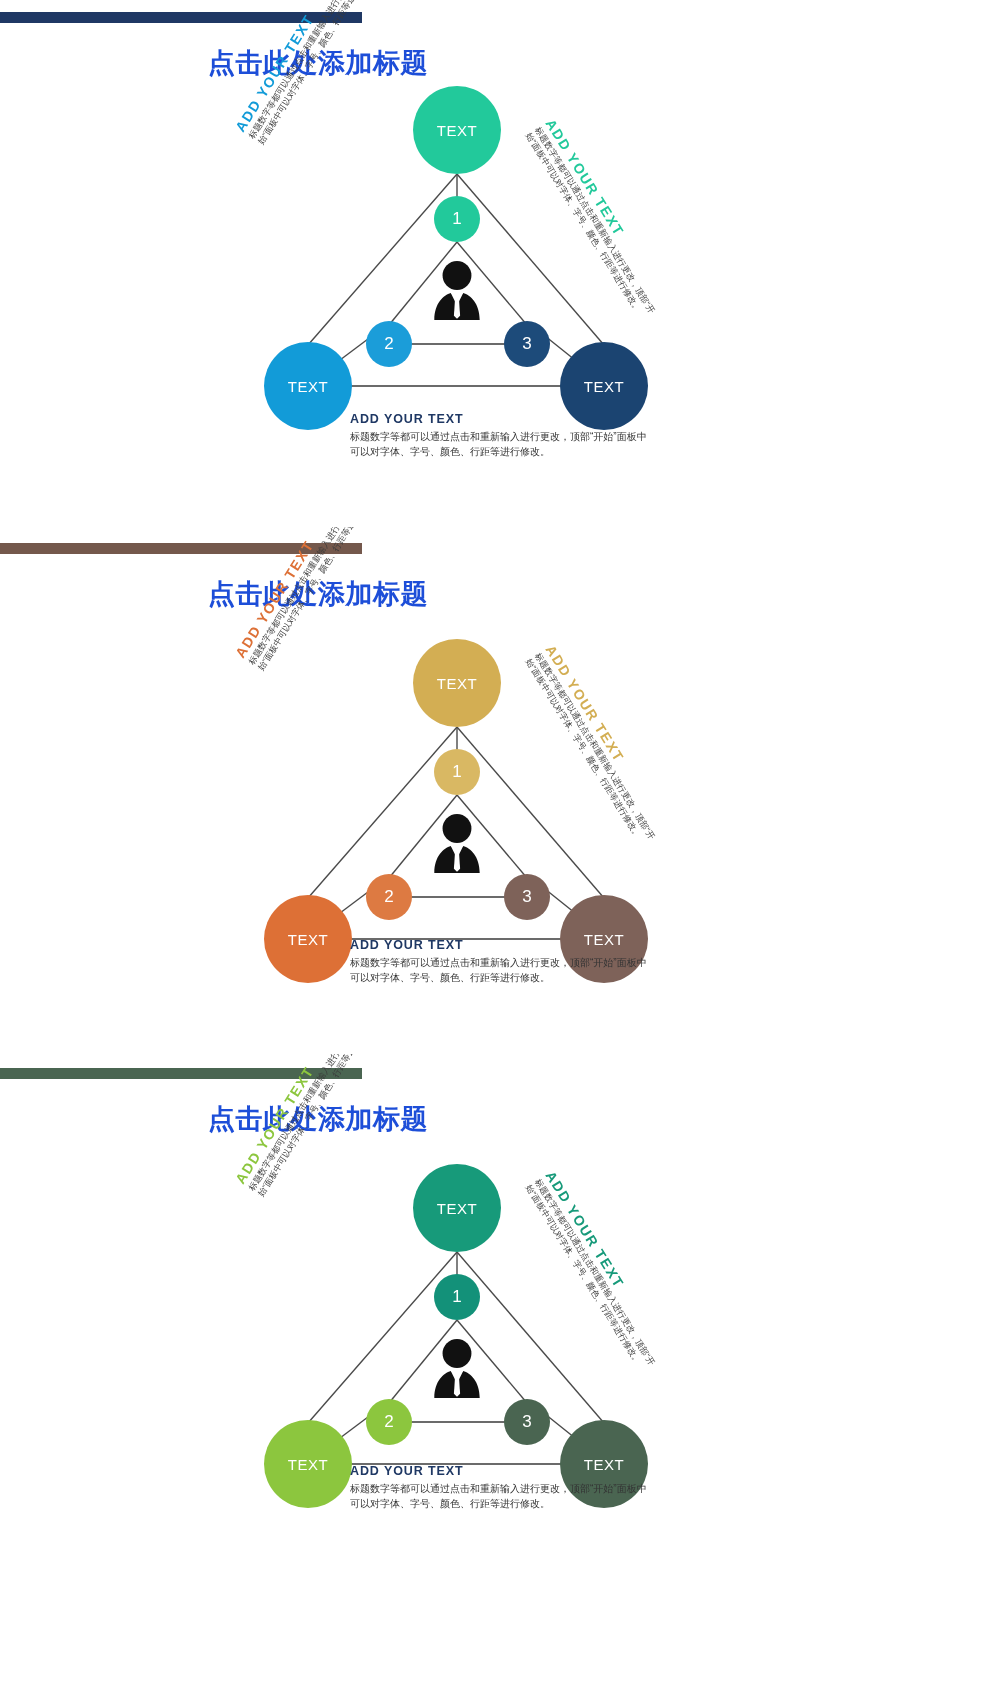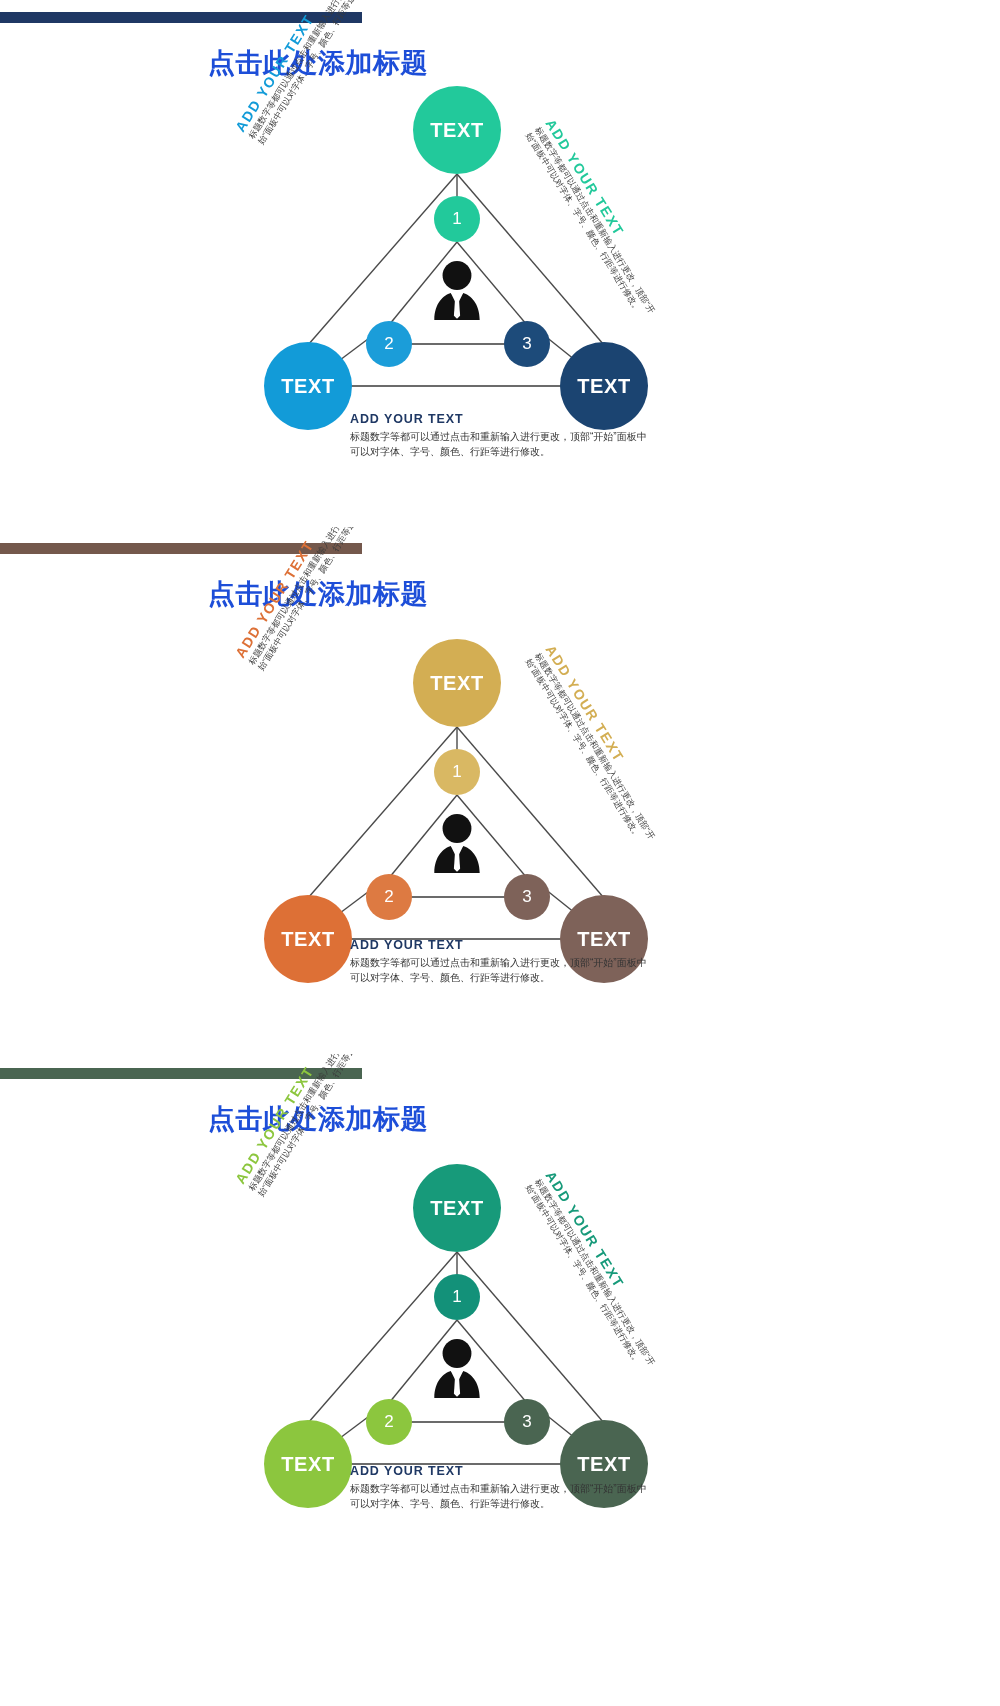--- a/index.html
+++ b/index.html
@@ -56,22 +56,22 @@
     border-radius: 50%;
     display: flex;
     align-items: center;
     justify-content: center;
     color: #ffffff;
     box-sizing: border-box;
   }
   .node-main {
     width: 88px;
     height: 88px;
-    font-size: 20px;
-    font-weight: bold;
+    font-size: 15px;
+    font-weight: normal;
     letter-spacing: 0.6px;
   }
   .node-num {
     width: 46px;
     height: 46px;
     font-size: 17px;
     font-weight: normal;
   }
 
   

